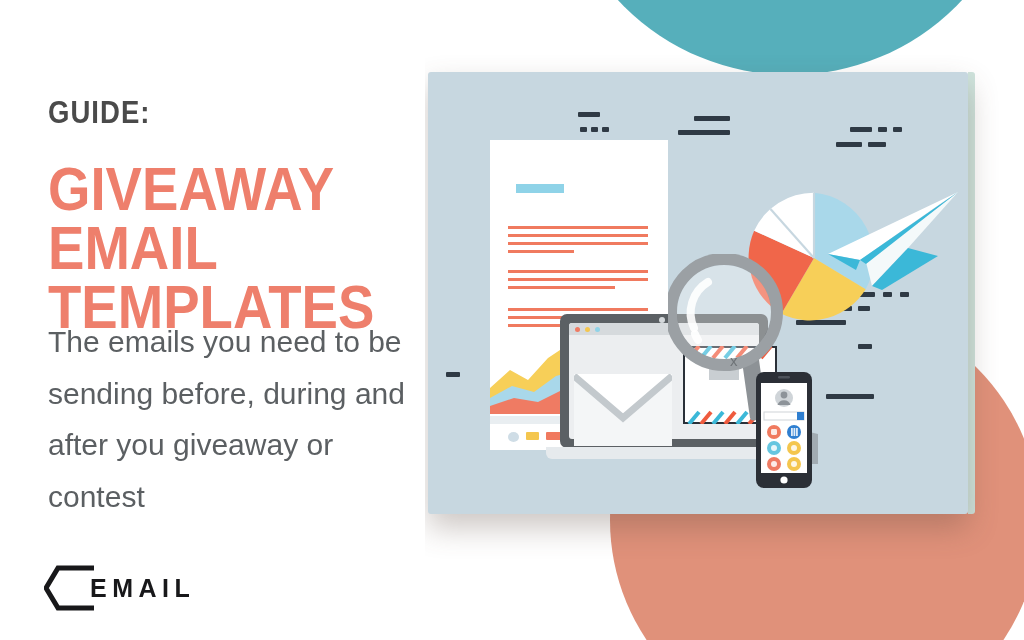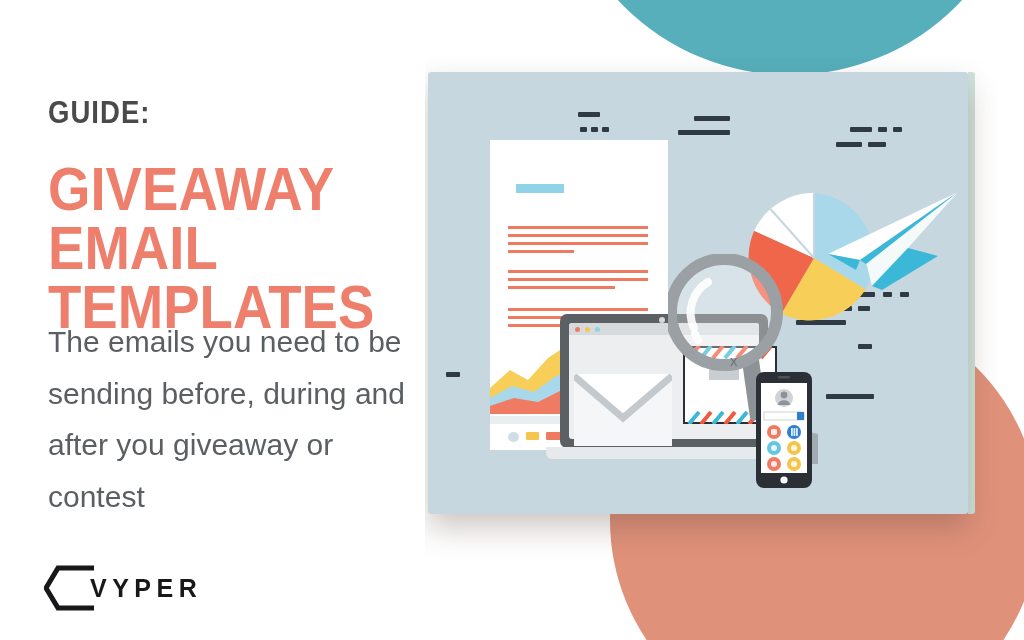--- a/index.html
+++ b/index.html
@@ -320,18 +320,18 @@
     </div>
 
     <div id="subtitle">The emails you need to be sending before, during and after you giveaway or contest</div>
 
     <div id="logo-wrap">
       <div id="logo-mark">
         <svg width="52" height="48" viewBox="0 0 52 48">
           <polyline points="50,4 14,4 2,24 14,44 50,44" fill="none" stroke="#18181a" stroke-width="5" stroke-linejoin="miter" stroke-linecap="butt"></polyline>
         </svg>
       </div>
-      <div id="logo-text">VYPER</div>
+      <div id="logo-text">EMAIL</div>
     </div>
 
   </div>
 
 </div>
 
 </body></html>

